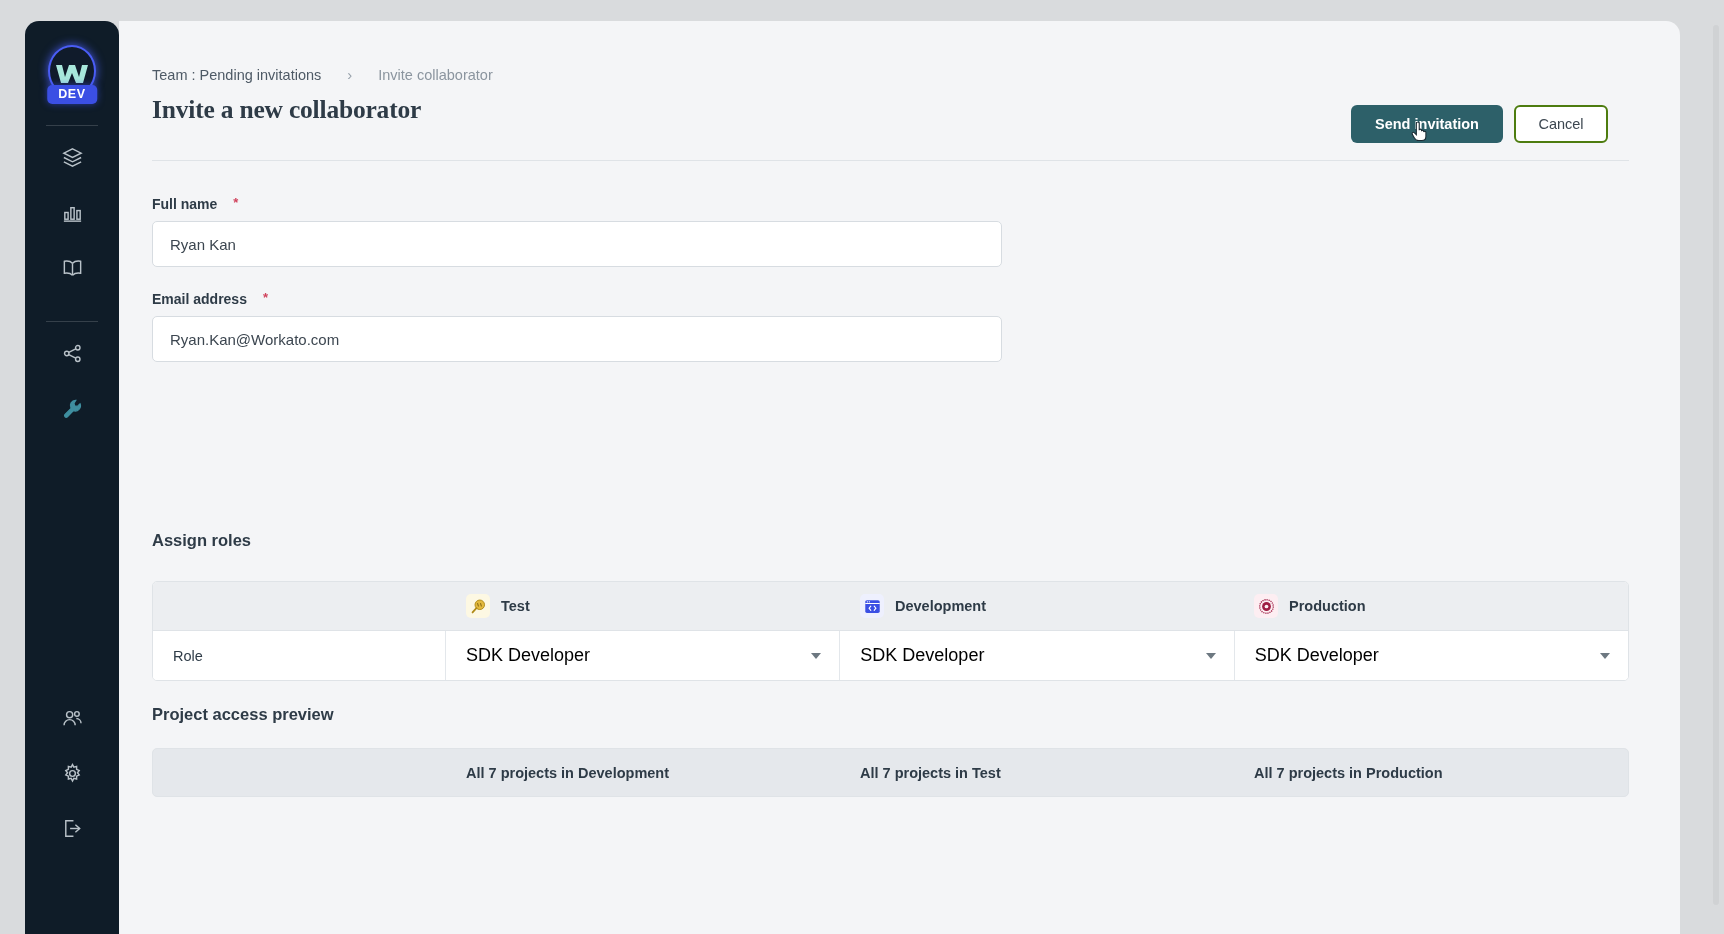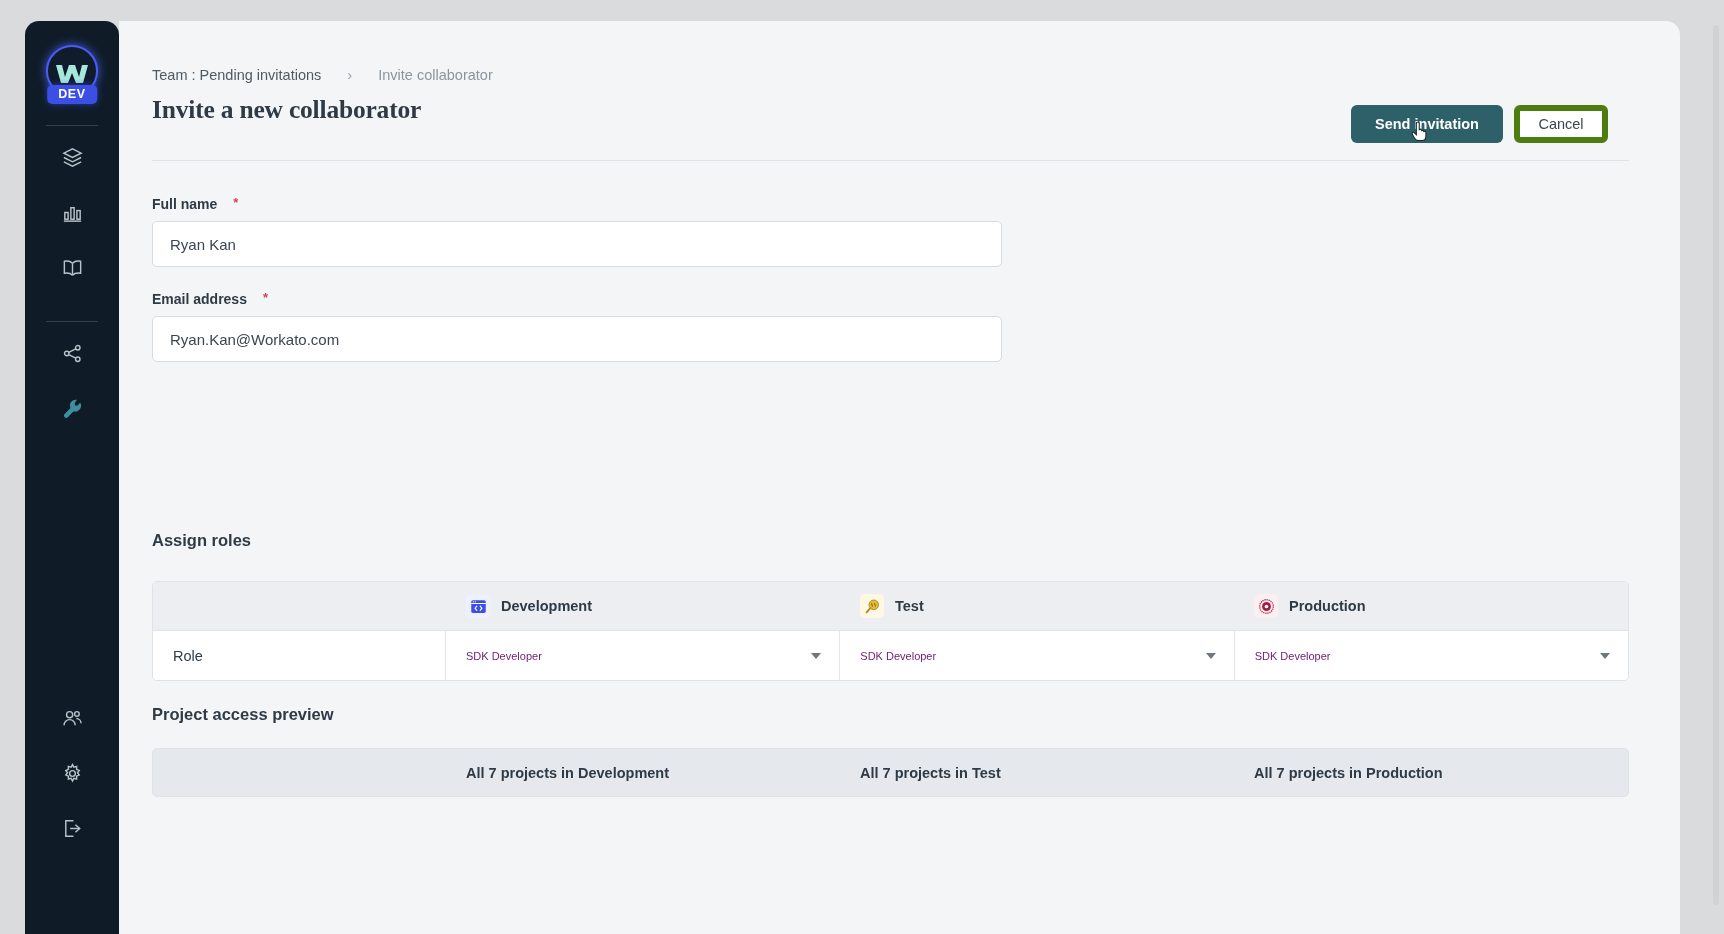--- a/index.html
+++ b/index.html
@@ -22,21 +22,21 @@
     width: 94px; height: 913px;
     background: #0f1c28;
     border-radius: 14px 14px 0 0;
     display: flex;
     flex-direction: column;
     align-items: center;
     z-index: 5;
   }
   .logo-wrap {
     margin-top: 22px;
-    width: 56px; height: 56px;
+    width: 48px; height: 56px;
     position: relative;
     display: flex; align-items: center; justify-content: center;
   }
   .logo-circle {
     width: 52px; height: 52px;
     border-radius: 50%;
     background: #101b2b;
     border: 2px solid #4a5df5;
     box-shadow: 0 0 9px 1px rgba(74,93,245,0.75);
     display: flex; align-items: center; justify-content: center;
@@ -112,21 +112,21 @@
   }
   .btn-primary {
     background: #2d6069; color: #ffffff;
     width: 152px; height: 38px;
     border: none;
     position: relative;
   }
   .btn-secondary {
     background: #ffffff; color: #3c4650;
     width: 94px; height: 38px;
-    border: 6px solid #4d7c0f;
+    border: 2px solid #4d7c0f;
     font-weight: normal;
   }
   .cursor-hand {
     position: absolute;
     left: 60px; top: 17px;
     width: 17px; height: 20px;
     pointer-events: none;
   }
 
   .divider {
@@ -189,21 +189,21 @@
     flex: 0 0 293px;
     display: flex; align-items: center;
     padding-left: 20px;
     font-size: 14.5px; color: #2e3b47;
     border-right: 1px solid #e3e7eb;
   }
   .rr-select {
     flex: 1 1 0;
     display: flex; align-items: center; justify-content: space-between;
     padding: 0 18px 0 20px;
-    font-size: 11px; color: #701a75;
+    font-size: 18px; color: #000000;
     border-right: 1px solid #e3e7eb;
     cursor: pointer;
   }
   .rr-select:last-child { border-right: none; }
   .caret {
     width: 0; height: 0;
     border-left: 5px solid transparent;
     border-right: 5px solid transparent;
     border-top: 6px solid #6d7881;
   }
@@ -365,46 +365,46 @@
           <input class="text-input" type="text" value="Ryan.Kan@Workato.com" style="">
         </div>
       </div>
 
       <div class="roles-wrap">
         <div class="sec-title">Assign roles</div>
 
         <div class="roles-table">
           <div class="roles-head">
             <div class="rh-cell first"></div>
+
+            <div class="rh-cell env">
+              <span class="env-icon" style="background:#fdf8e3">
+                <svg width="17" height="17" viewBox="0 0 20 20">
+                  <circle cx="11.5" cy="8" r="5.6" fill="#e3b93c" stroke="#b08a18" stroke-width="1.1"></circle>
+                  <path d="M9 6.5 L9.8 9.5 M12.5 6.5 L13.3 9.5" stroke="#7a5c0b" stroke-width="1.1" stroke-linecap="round"></path>
+                  <path d="M7.5 12 L3 17" stroke="#b08a18" stroke-width="2.1" stroke-linecap="round"></path>
+                </svg>
+              </span>
+              <span>Test</span>
+            </div>
 
             <div class="rh-cell env">
               <span class="env-icon" style="background:#eef0fe">
                 <svg width="17" height="17" viewBox="0 0 20 20">
                   <rect x="1.5" y="2.5" width="17" height="15" rx="2" fill="#3b4fe4"></rect>
                   <path d="M1.5 6.5 H18.5" stroke="#ffffff" stroke-width="1.2"></path>
                   <circle cx="4" cy="4.5" r="0.8" fill="#ffffff"></circle>
                   <circle cx="6.3" cy="4.5" r="0.8" fill="#ffffff"></circle>
                   <path d="M8 9.5 L6 12 L8 14.5 M12 9.5 L14 12 L12 14.5" stroke="#ffffff" stroke-width="1.3" fill="none" stroke-linecap="round"></path>
                 </svg>
               </span>
               <span>Development</span>
             </div>
 
             <div class="rh-cell env">
-              <span class="env-icon" style="background:#fdf8e3">
-                <svg width="17" height="17" viewBox="0 0 20 20">
-                  <circle cx="11.5" cy="8" r="5.6" fill="#e3b93c" stroke="#b08a18" stroke-width="1.1"></circle>
-                  <path d="M9 6.5 L9.8 9.5 M12.5 6.5 L13.3 9.5" stroke="#7a5c0b" stroke-width="1.1" stroke-linecap="round"></path>
-                  <path d="M7.5 12 L3 17" stroke="#b08a18" stroke-width="2.1" stroke-linecap="round"></path>
-                </svg>
-              </span>
-              <span>Test</span>
-            </div>
-
-            <div class="rh-cell env">
               <span class="env-icon" style="background:#fdeef2">
                 <svg width="17" height="17" viewBox="0 0 20 20">
                   <circle cx="10" cy="10" r="8" fill="none" stroke="#9e1d42" stroke-width="1.6" stroke-dasharray="1.4 1.1"></circle>
                   <circle cx="10" cy="10" r="5.2" fill="#9e1d42"></circle>
                   <circle cx="10" cy="10" r="2.2" fill="#fdeef2"></circle>
                 </svg>
               </span>
               <span>Production</span>
             </div>
           </div>

